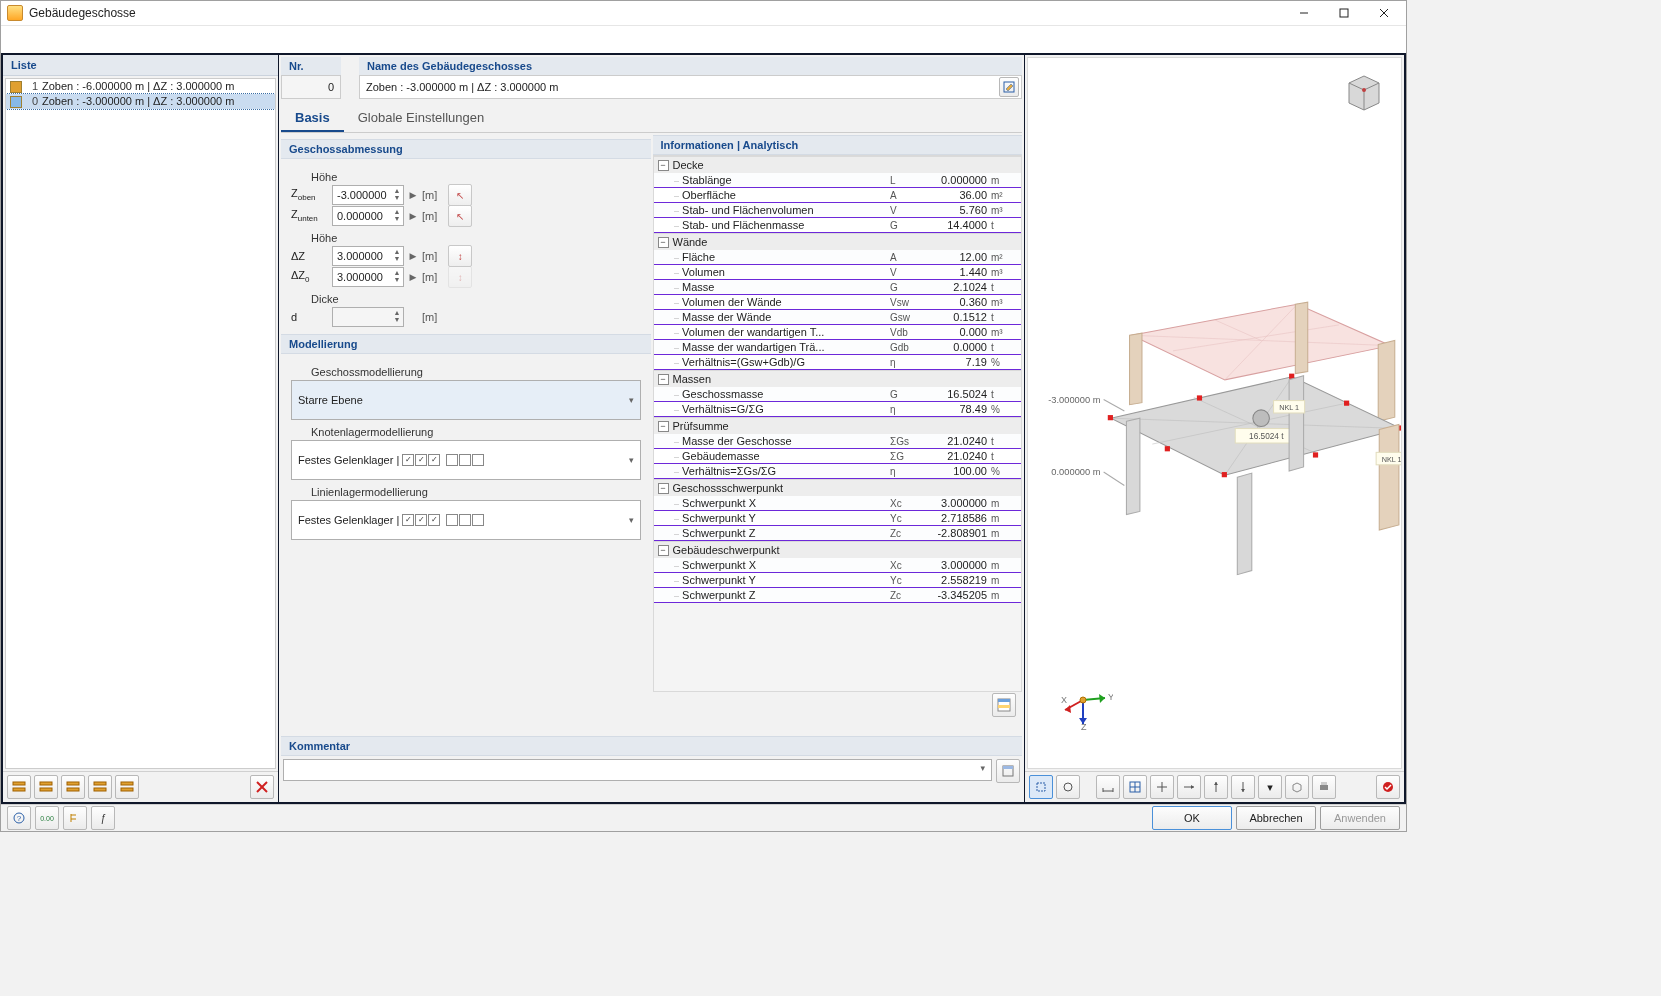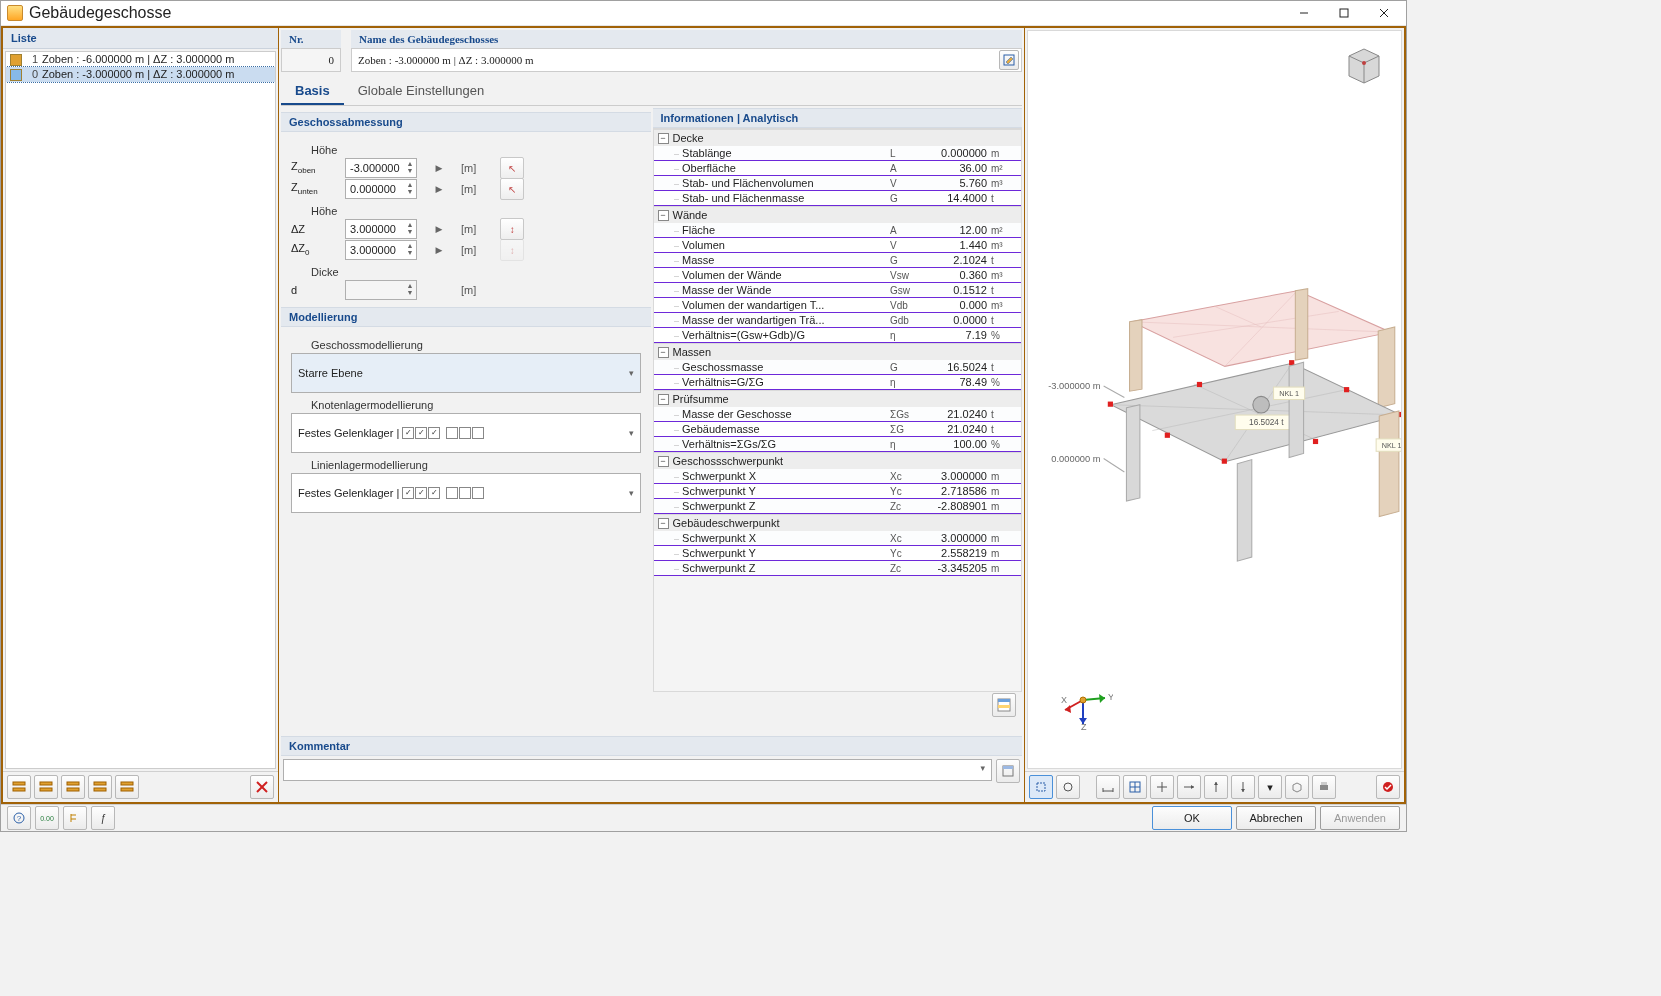--- a/index.html
+++ b/index.html
@@ -1,58 +1,58 @@
 <!DOCTYPE html>
 <html><head>
 <meta charset="utf-8">
 <style>
   html,body{margin:0;padding:0;font-family:"Segoe UI",Tahoma,Arial,sans-serif;font-size:11px;color:#222;background:#F2F2F2;user-select:none;}
   .window{width:1405px;height:830px;background:#FFF;border:1px solid #A0A0A0;position:relative;display:flex;flex-direction:column;}
   
   .titlebar{height:24px;display:flex;align-items:center;justify-content:space-between;padding:0 2px 0 6px;border-bottom:1px solid #E6E6E6;}
   .titlebar .tleft{display:flex;align-items:center;gap:6px;}
   .titlebar .appicon{width:14px;height:14px;background:linear-gradient(#FFE082,#FFA726);border:1px solid #C88A2E;border-radius:2px;}
-  .titlebar .title{font-size:16px;}
+  .titlebar .title{font-size:12px;}
   .winbtns{display:flex;}
   .winbtn{width:40px;height:22px;display:flex;align-items:center;justify-content:center;}
   .winbtn svg{width:10px;height:10px;}
   
-  .body{flex:1 1 auto;display:flex;min-height:0;gap:1px;background:#a16207;padding:2px;}
+  .body{flex:1 1 auto;display:flex;min-height:0;gap:1px;background:#0f172a;padding:2px;margin-top:27px;}
   .panel{background:#F2F2F2;display:flex;flex-direction:column;}
   .left-panel{width:275px;}
   .mid-panel{width:745px;}
   .right-panel{flex:1;}
   .panel-header{background:#E4E9EF;color:#184A8C;font-weight:600;padding:4px 8px;border-bottom:1px solid #CBD3DD;font-size:11px;}
   .list-body{flex:1;background:#FFF;border:1px solid #CCC;margin:2px;overflow:auto;font-size:11px;}
   .list-row{display:flex;align-items:center;height:15px;padding:0 4px;gap:4px;line-height:15px;}
   .list-row .sq{width:10px;height:10px;border:1px solid #A08030;}
   .list-row .idx{width:12px;text-align:right;color:#444;}
   .list-row .txt{flex:1;white-space:nowrap;overflow:hidden;}
   .list-row.sel{background:#CADCF0;outline:1px dotted #3A6EA5;}
   .left-tools{height:26px;display:flex;align-items:center;gap:3px;padding:2px 4px;border-top:1px solid #D0D0D0;}
   .tbtn{width:22px;height:22px;border:1px solid #B8B8B8;background:linear-gradient(#FEFEFE,#EBEBEB);border-radius:2px;display:flex;align-items:center;justify-content:center;}
   .tbtn svg{width:14px;height:14px;}
   .spacer{flex:1;}
   
-  .mid-head{display:flex;gap:10px;padding:2px;font-family:Liberation Serif, serif;}
+  .mid-head{display:flex;gap:18px;padding:2px;}
   .mid-head .col-nr{width:60px;}
   .mid-head .col-name{flex:1;}
   .mid-head .hlabel{background:#E4E9EF;color:#184A8C;font-weight:600;padding:3px 8px;font-size:11px;}
   .mid-head .hval{background:#FFF;border:1px solid #CCC;height:22px;display:flex;align-items:center;padding:0 6px;}
   .mid-head .col-nr .hval{justify-content:flex-end;background:#F5F5F5;}
   .mid-head .col-name .hval{position:relative;}
   .edit-icon{position:absolute;right:2px;top:1px;width:18px;height:18px;border:1px solid #B8B8B8;background:linear-gradient(#FEFEFE,#EBEBEB);border-radius:2px;display:flex;align-items:center;justify-content:center;}
   .tabs{display:flex;border-bottom:1px solid #CCC;margin:4px 2px 0;}
   .tab{padding:5px 14px;font-size:13px;color:#555;cursor:pointer;}
   .tab.active{color:#184A8C;border-bottom:2px solid #184A8C;font-weight:600;}
   .mid-body{flex:1;display:flex;gap:2px;padding:2px;min-height:0;}
   .formcol{flex:1;background:#F2F2F2;display:flex;flex-direction:column;min-height:0;}
   .section-title{color:#184A8C;font-weight:600;background:#E4E9EF;padding:3px 8px;border-top:1px solid #D4DBE4;border-bottom:1px solid #D4DBE4;margin-top:4px;font-size:11px;}
   .section-body{padding:6px 10px 2px;}
-  .formrow{display:flex;align-items:center;height:20px;margin:1px 0;gap:16px;font-size:11px;}
+  .formrow{display:flex;align-items:center;height:20px;margin:1px 0;gap:3px;font-size:11px;}
   .formrow .flabel{width:38px;}
   .sublabel{color:#333;margin-top:6px;margin-bottom:2px;font-size:11px;padding-left:20px;}
   .spin{width:64px;height:18px;border:1px solid #AFAFAF;background:#FFF;display:flex;align-items:center;justify-content:flex-end;padding:0 2px 0 4px;position:relative;}
   .spin.ro{background:#F5F5F5;color:#888;}
   .spin .val{flex:1;font-size:11px;}
   .spin .updn{width:8px;display:flex;flex-direction:column;margin-left:2px;}
   .spin .arr{height:7px;line-height:5px;text-align:center;font-size:7px;color:#666;}
   .pick{width:12px;height:16px;display:flex;align-items:center;justify-content:center;color:#666;font-size:9px;}
   .unit{color:#555;}
   .ico-pt{width:22px;height:20px;border:1px solid #C8C8C8;background:linear-gradient(#FFF,#EEE);display:flex;align-items:center;justify-content:center;font-size:10px;color:#C04040;margin-left:8px;border-radius:2px;}

